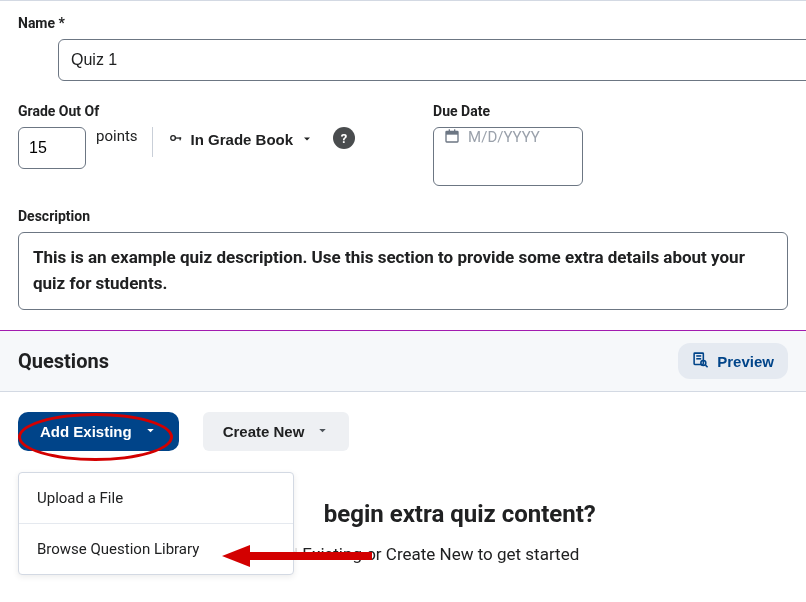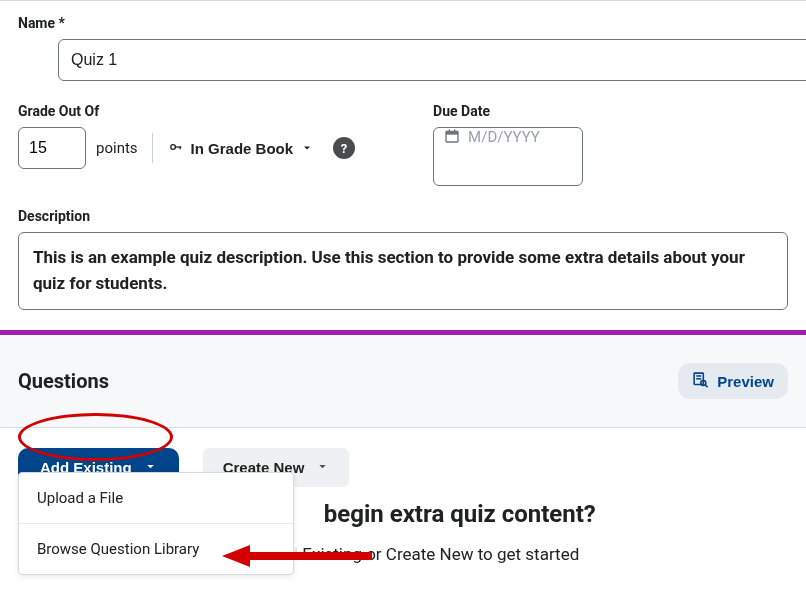--- a/index.html
+++ b/index.html
@@ -40,21 +40,21 @@
     }
     .row {
       display: flex;
       gap: 20px;
       margin-top: 22px;
     }
     .grade-col { flex: 0 0 auto; }
     .due-col { flex: 0 0 auto; margin-left: 58px; }
     .grade-controls {
       display: flex;
-      align-items: center;
+      align-items: flex-start;
       gap: 10px;
     }
     .grade-input {
       width: 68px;
       height: 42px;
       border: 1px solid #6c7683;
       border-radius: 6px;
       padding: 0 10px;
       font-size: 16px;
       text-align: left;
@@ -119,23 +119,23 @@
       font-size: 17px;
       line-height: 1.5;
       color: #202122;
       font-weight: bold;
     }
     .questions-bar {
       display: flex;
       align-items: center;
       justify-content: space-between;
       background: #f6f8fa;
-      border-top: 5px solid #a21caf;
+      border-top: 1px solid #a21caf;
       border-bottom: 1px solid #d3d9e3;
-      padding: 28px 18px;
+      padding: 12px 18px;
     }
     .questions-title {
       font-size: 20px;
       font-weight: 700;
     }
     .preview-btn {
       display: flex;
       align-items: center;
       gap: 8px;
       background: #e5eaf1;

